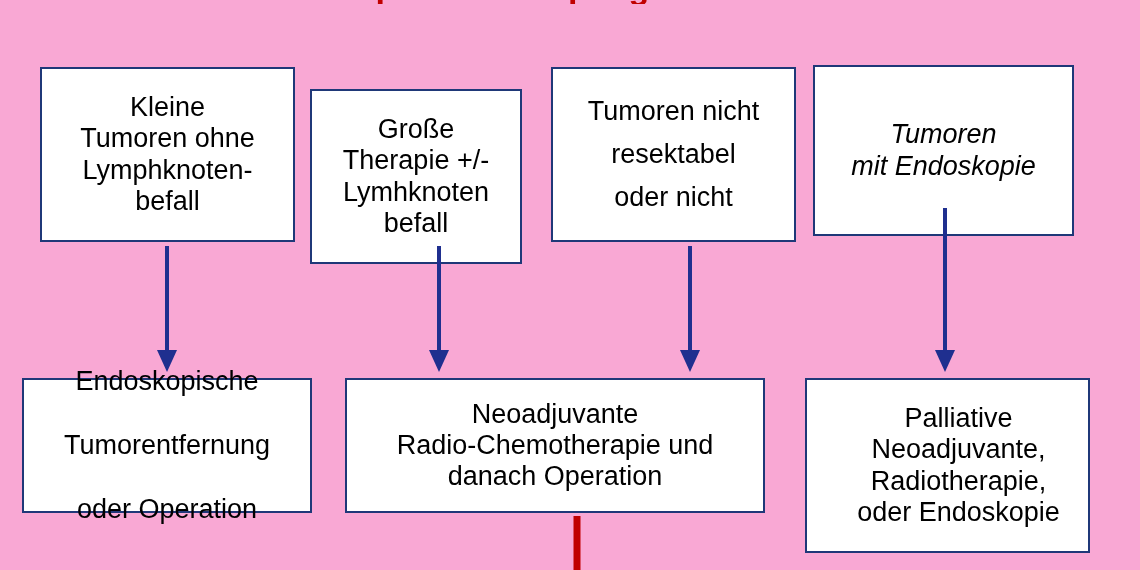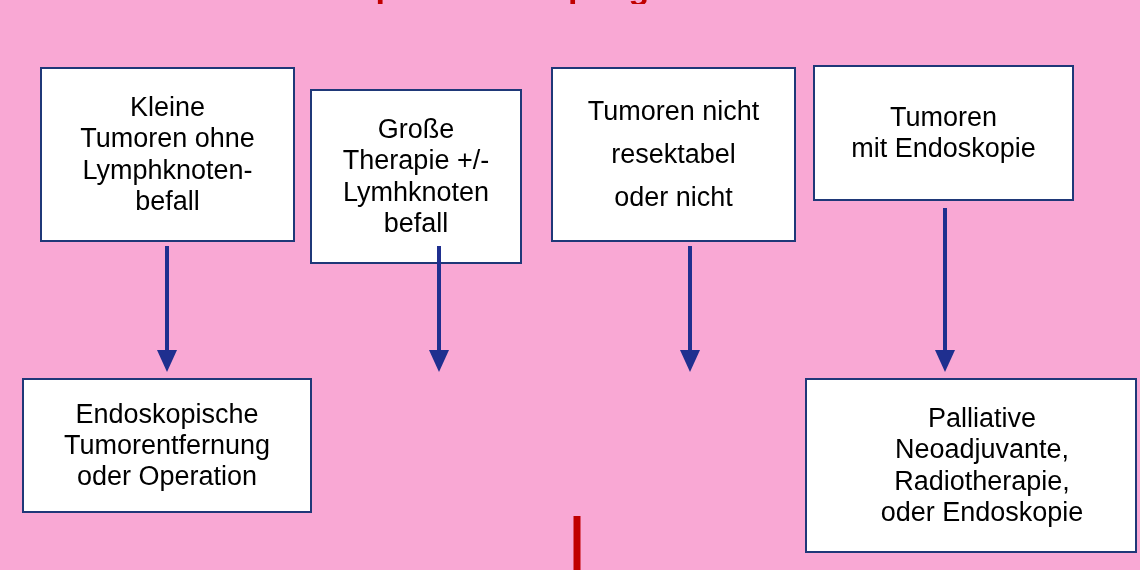--- a/index.html
+++ b/index.html
@@ -77,33 +77,38 @@
     <span class="line">Lymhknoten</span>
     <span class="line">befall</span>
   </div>
 
   <div class="node" style="left:551px; top:67px; width:245px; height:175px;gap:12px;">
     <span class="line">Tumoren nicht</span>
     <span class="line">resektabel</span>
     <span class="line">oder nicht</span>
   </div>
 
-  <div class="node" style="left:813px; top:65px; width:261px; height:136px;">
+  <div class="node" style="left:813px; top:65px; width:261px; height:171px;font-style:italic;">
     <span class="line">Tumoren</span>
     <span class="line">mit Endoskopie</span>
   </div>
 
-  <div class="node" style="left:22px; top:378px; width:290px; height:135px;">
+  <div class="node" style="left:22px; top:378px; width:290px; height:135px;gap:33px;">
     <span class="line">Endoskopische</span>
     <span class="line">Tumorentfernung</span>
     <span class="line">oder Operation</span>
   </div>
 
+  <div class="node" style="left:345px; top:378px; width:420px; height:135px;">
+    <span class="line">Neoadjuvante</span>
+    <span class="line">Radio-Chemotherapie und</span>
+    <span class="line">danach Operation</span>
+  </div>
 
-  <div class="node" style="left:805px; top:378px; width:332px; height:175px;padding-left:28px;">
+  <div class="node" style="left:805px; top:378px; width:285px; height:175px;padding-left:28px;">
     <span class="line">Palliative</span>
     <span class="line">Neoadjuvante,</span>
     <span class="line">Radiotherapie,</span>
     <span class="line">oder Endoskopie</span>
   </div>
 
   <div class="arrow" style="left:153px; top:246px;">
     <svg width="28" height="128" viewBox="0 0 28 128">
       <line x1="14" y1="0" x2="14" y2="108" stroke="#1f2f8f" stroke-width="4"></line>
       <polygon points="14,126 4,104 24,104" fill="#1f2f8f"></polygon>

